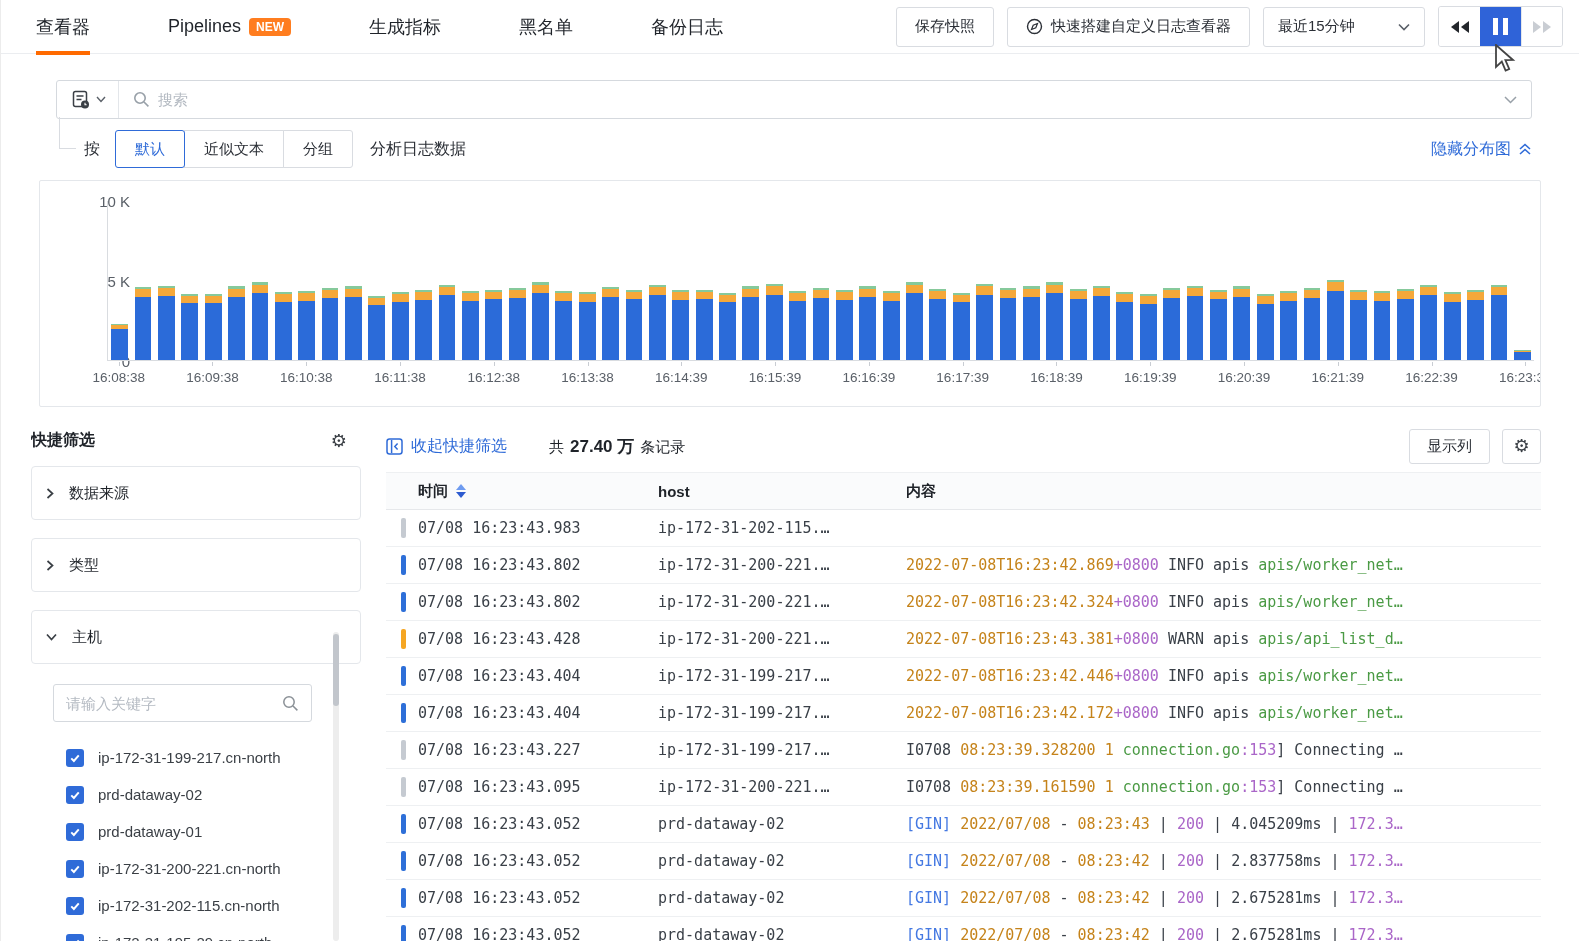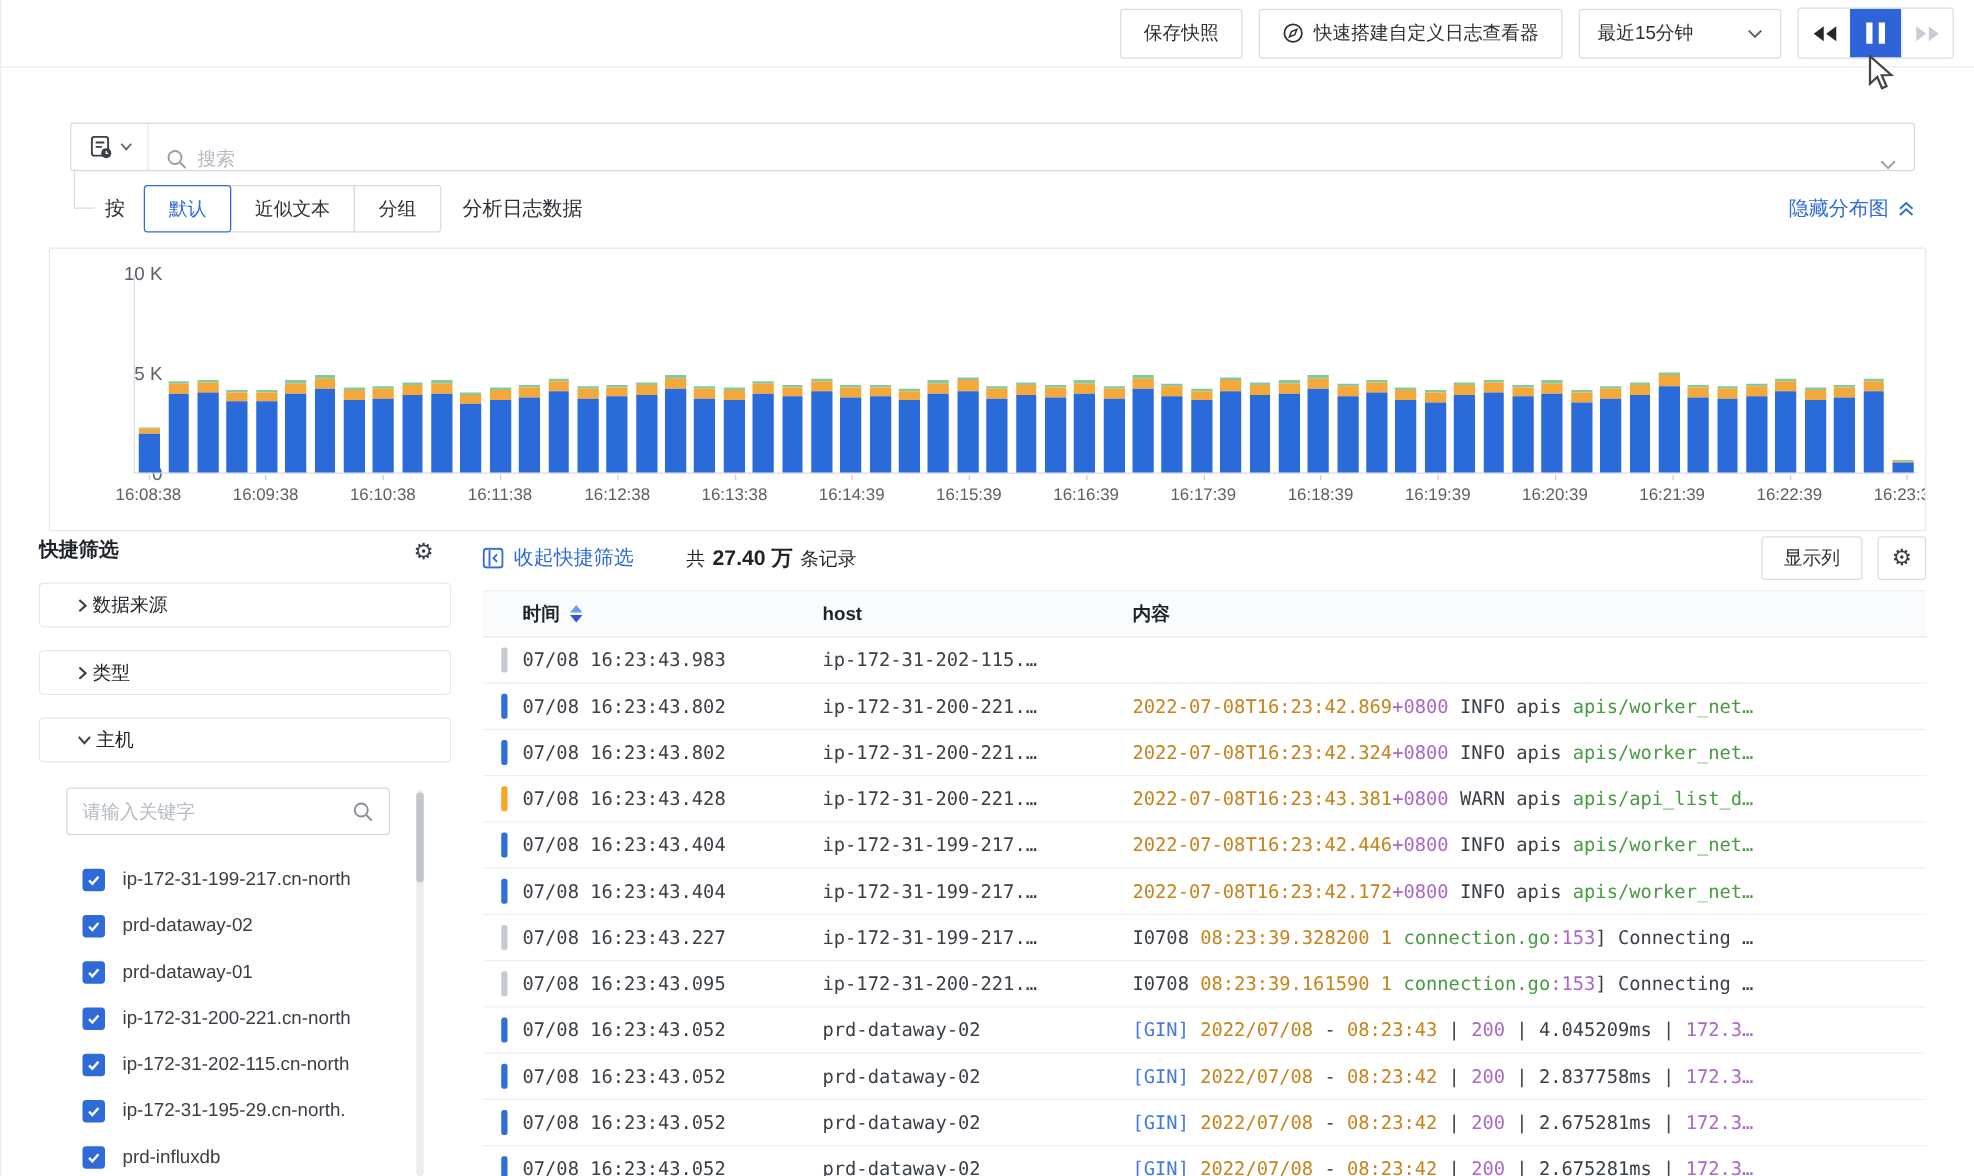--- a/index.html
+++ b/index.html
@@ -19,21 +19,21 @@
   .btn { height:40px; background:#fff; border:1px solid #d9dce1; border-radius:3px;
          display:flex; align-items:center; gap:8px; padding:0 18px; font-size:15px; color:#2b2f36; cursor:pointer; white-space:nowrap; }
   .time-drop { justify-content:space-between; width:162px; padding:0 14px; }
   .playback { display:flex; height:41px; border:1px solid #d9dce1; border-radius:3px; overflow:hidden; }
   .pb-seg { width:41px; display:flex; align-items:center; justify-content:center; background:#fff; cursor:pointer; }
   .pb-seg + .pb-seg { border-left:1px solid #e4e7eb; }
   .pb-seg.pause { background:#2f63d8; border-left:none; }
   .pause-bars { display:flex; gap:5px; }
   .pause-bars i { display:block; width:5px; height:17px; background:#fff; }
   
-  .search-bar { margin:44px 47px 0 55px; height:39px; border:1px solid #d5d9de; border-radius:3px; display:flex; align-items:flex-end; }
+  .search-bar { margin:26px 47px 0 55px; height:39px; border:1px solid #d5d9de; border-radius:3px; display:flex; align-items:center; }
   .saved-seg { display:flex; align-items:center; gap:5px; padding:0 12px 0 14px; height:100%; cursor:pointer; }
   .seg-divider { width:1px; height:100%; background:#e3e6ea; }
   .search-input { flex:1; border:none; outline:none; font-size:15px; color:#2b2f36; margin-left:8px; background:transparent; }
   .search-input::placeholder { color:#b4bac2; }
   .search-caret { margin-right:14px; }
   
   .mode-row { margin:11px 47px 0 55px; display:flex; align-items:center; position:relative; height:38px; }
   .tree-line { position:absolute; left:3px; top:-13px; width:17px; height:32px; border-left:1px solid #d9dce1; border-bottom:1px solid #d9dce1; }
   .mode-label { margin-left:28px; font-size:16px; color:#2b2f36; }
   .segmented { display:flex; margin-left:15px; }
@@ -51,22 +51,22 @@
                 border-left:1px solid #d9dce0; border-bottom:1px solid #d9dce0; }
   .bar { position:absolute; bottom:0; display:flex; flex-direction:column; }
   .bar i { display:block; width:100%; }
   .x-label { position:absolute; top:189px; transform:translateX(-50%); font-size:13.5px; color:#5a6068; white-space:nowrap; }
   .x-tick { position:absolute; top:181px; width:1px; height:4px; background:#c9cdd3; }
   
   .sidebar { position:absolute; left:30px; top:428px; width:330px; bottom:0; overflow:hidden; }
   .sb-head { display:flex; align-items:center; justify-content:space-between; padding:2px 14px 0 0; }
   .sb-title { font-size:16px; font-weight:bold; color:#1f2329; }
   .gear { font-size:18px; color:#3a3f45; cursor:pointer; line-height:1; }
-  .sb-section { margin-top:18px; height:36px; border:1px solid #e4e7eb; border-radius:4px; background:#fff;
-                display:flex; align-items:center; gap:4px; padding:0 30px; font-size:15px; color:#1f2329; cursor:pointer; }
+  .sb-section { margin-top:18px; height:54px; border:1px solid #e4e7eb; border-radius:4px; background:#fff;
+                display:flex; align-items:center; gap:15px; padding:0 14px; font-size:15px; color:#1f2329; cursor:pointer; }
   .sb-section:first-of-type { margin-top:15px; }
   .sb-search { margin:20px 0 0 22px; width:259px; height:38px; border:1px solid #d5d9de; border-radius:3px;
                display:flex; align-items:center; padding:0 12px; }
   .sb-search input { flex:1; border:none; outline:none; font-size:15px; background:transparent; }
   .sb-search input::placeholder { color:#b4bac2; }
   .host-list { margin-top:17px; }
   .host-item { display:flex; align-items:center; height:37px; padding-left:35px; cursor:pointer; }
   .checkbox { width:18px; height:18px; background:#2f6bd8; border-radius:3px; display:flex; align-items:center; justify-content:center; flex:none; }
   .host-label { margin-left:14px; font-size:15px; color:#3a3f45; white-space:nowrap; overflow:hidden; width:252px; }
   .sb-scroll { position:absolute; right:22px; top:204px; bottom:0; width:6px; background:#ededed; border-radius:3px; }
@@ -99,20 +99,38 @@
   .c-content { flex:1; white-space:nowrap; overflow:hidden; }
   .tk-d { color:#3a4048; } .tk-o { color:#c5831a; } .tk-p { color:#aa66c8; } .tk-g { color:#4a9a44; } .tk-b { color:#4579e2; }
   
   .cursor { position:absolute; left:1492px; top:44px; z-index:50; pointer-events:none; }
   svg.ic { display:block; }
 </style>
 </head>
 <body>
 
 <div class="topnav">
+  <div class="nav-tabs">
+      <div class="nav-tab active">
+        <span>查看器</span>
+      </div>
+      <div class="nav-tab">
+        <span>Pipelines</span>
+        <span class="nav-badge">NEW</span>
+      </div>
+      <div class="nav-tab">
+        <span>生成指标</span>
+      </div>
+      <div class="nav-tab">
+        <span>黑名单</span>
+      </div>
+      <div class="nav-tab">
+        <span>备份日志</span>
+      </div>
+    </div>
   <div class="nav-right">
     <div class="btn">
       <span>保存快照</span>
     </div>
     <div class="btn">
       <svg class="ic" width="17" height="17" viewBox="0 0 17 17">
         <circle cx="8.5" cy="8.5" r="7" fill="none" stroke="#2b2f36" stroke-width="1.4"></circle>
         <path d="M11.5 5.5 L7.2 7.2 L5.5 11.5 L9.8 9.8 Z" fill="none" stroke="#2b2f36" stroke-width="1.2"></path>
       </svg>
       <span>快速搭建自定义日志查看器</span>

